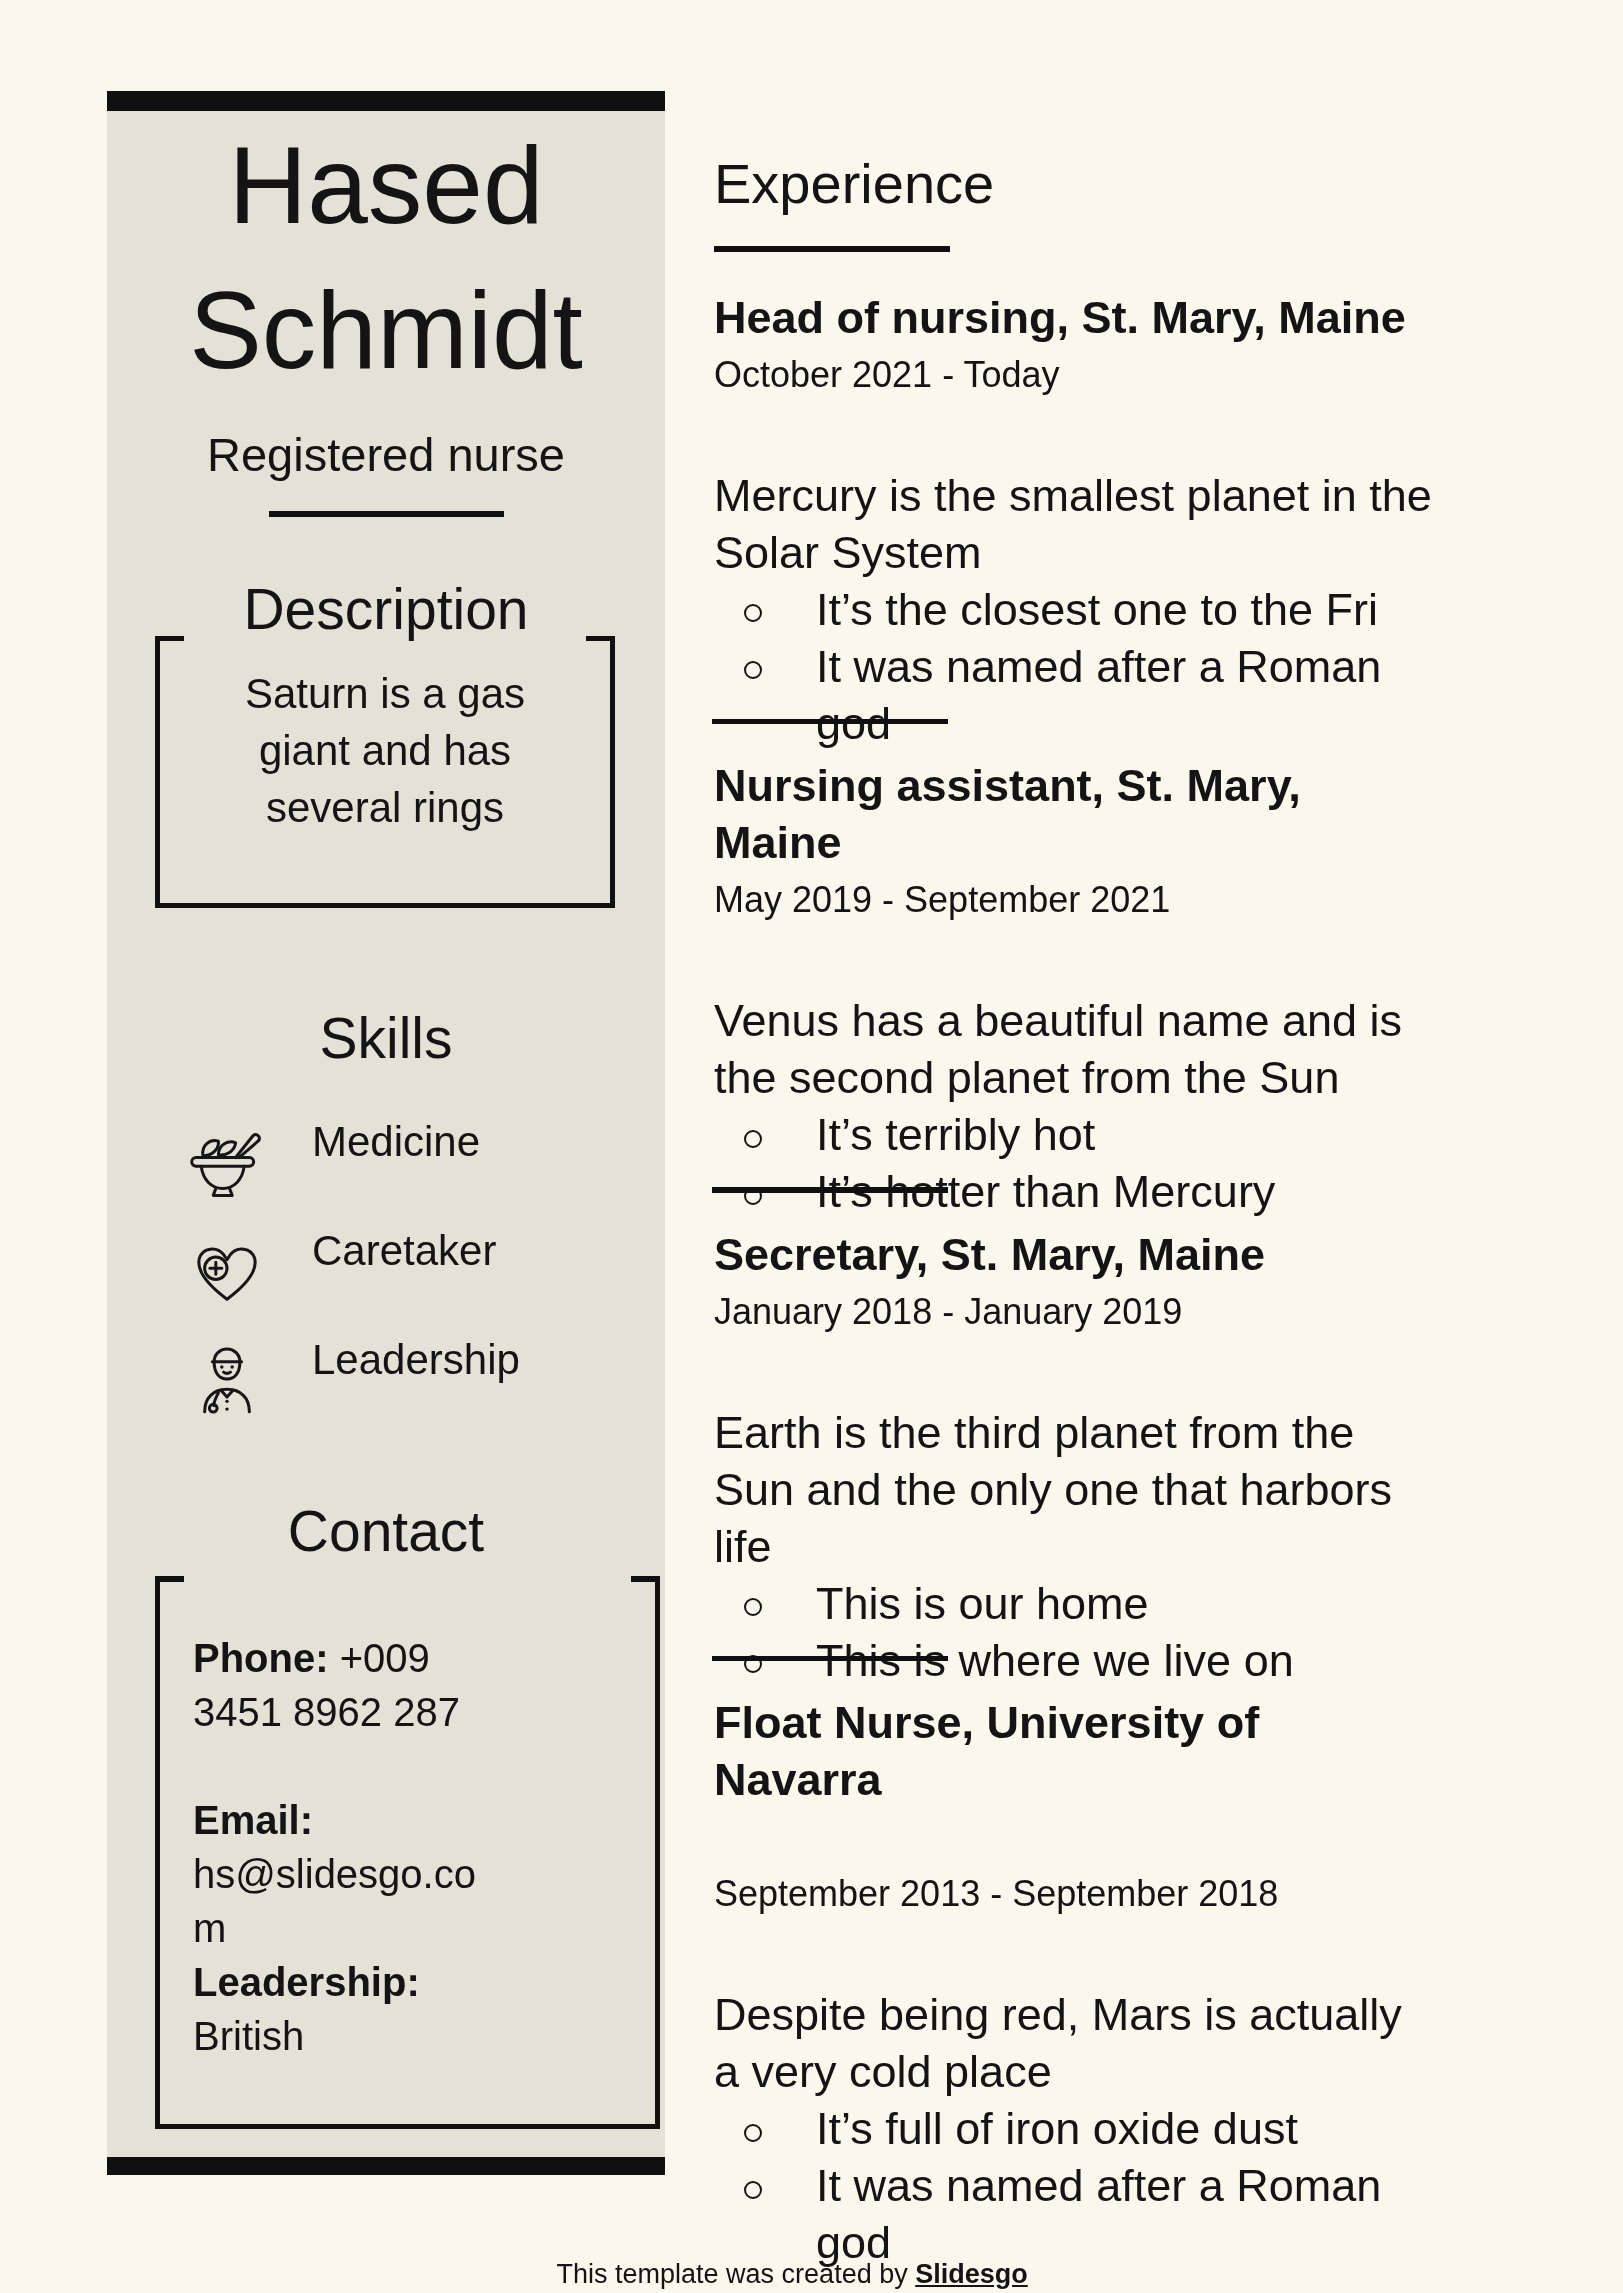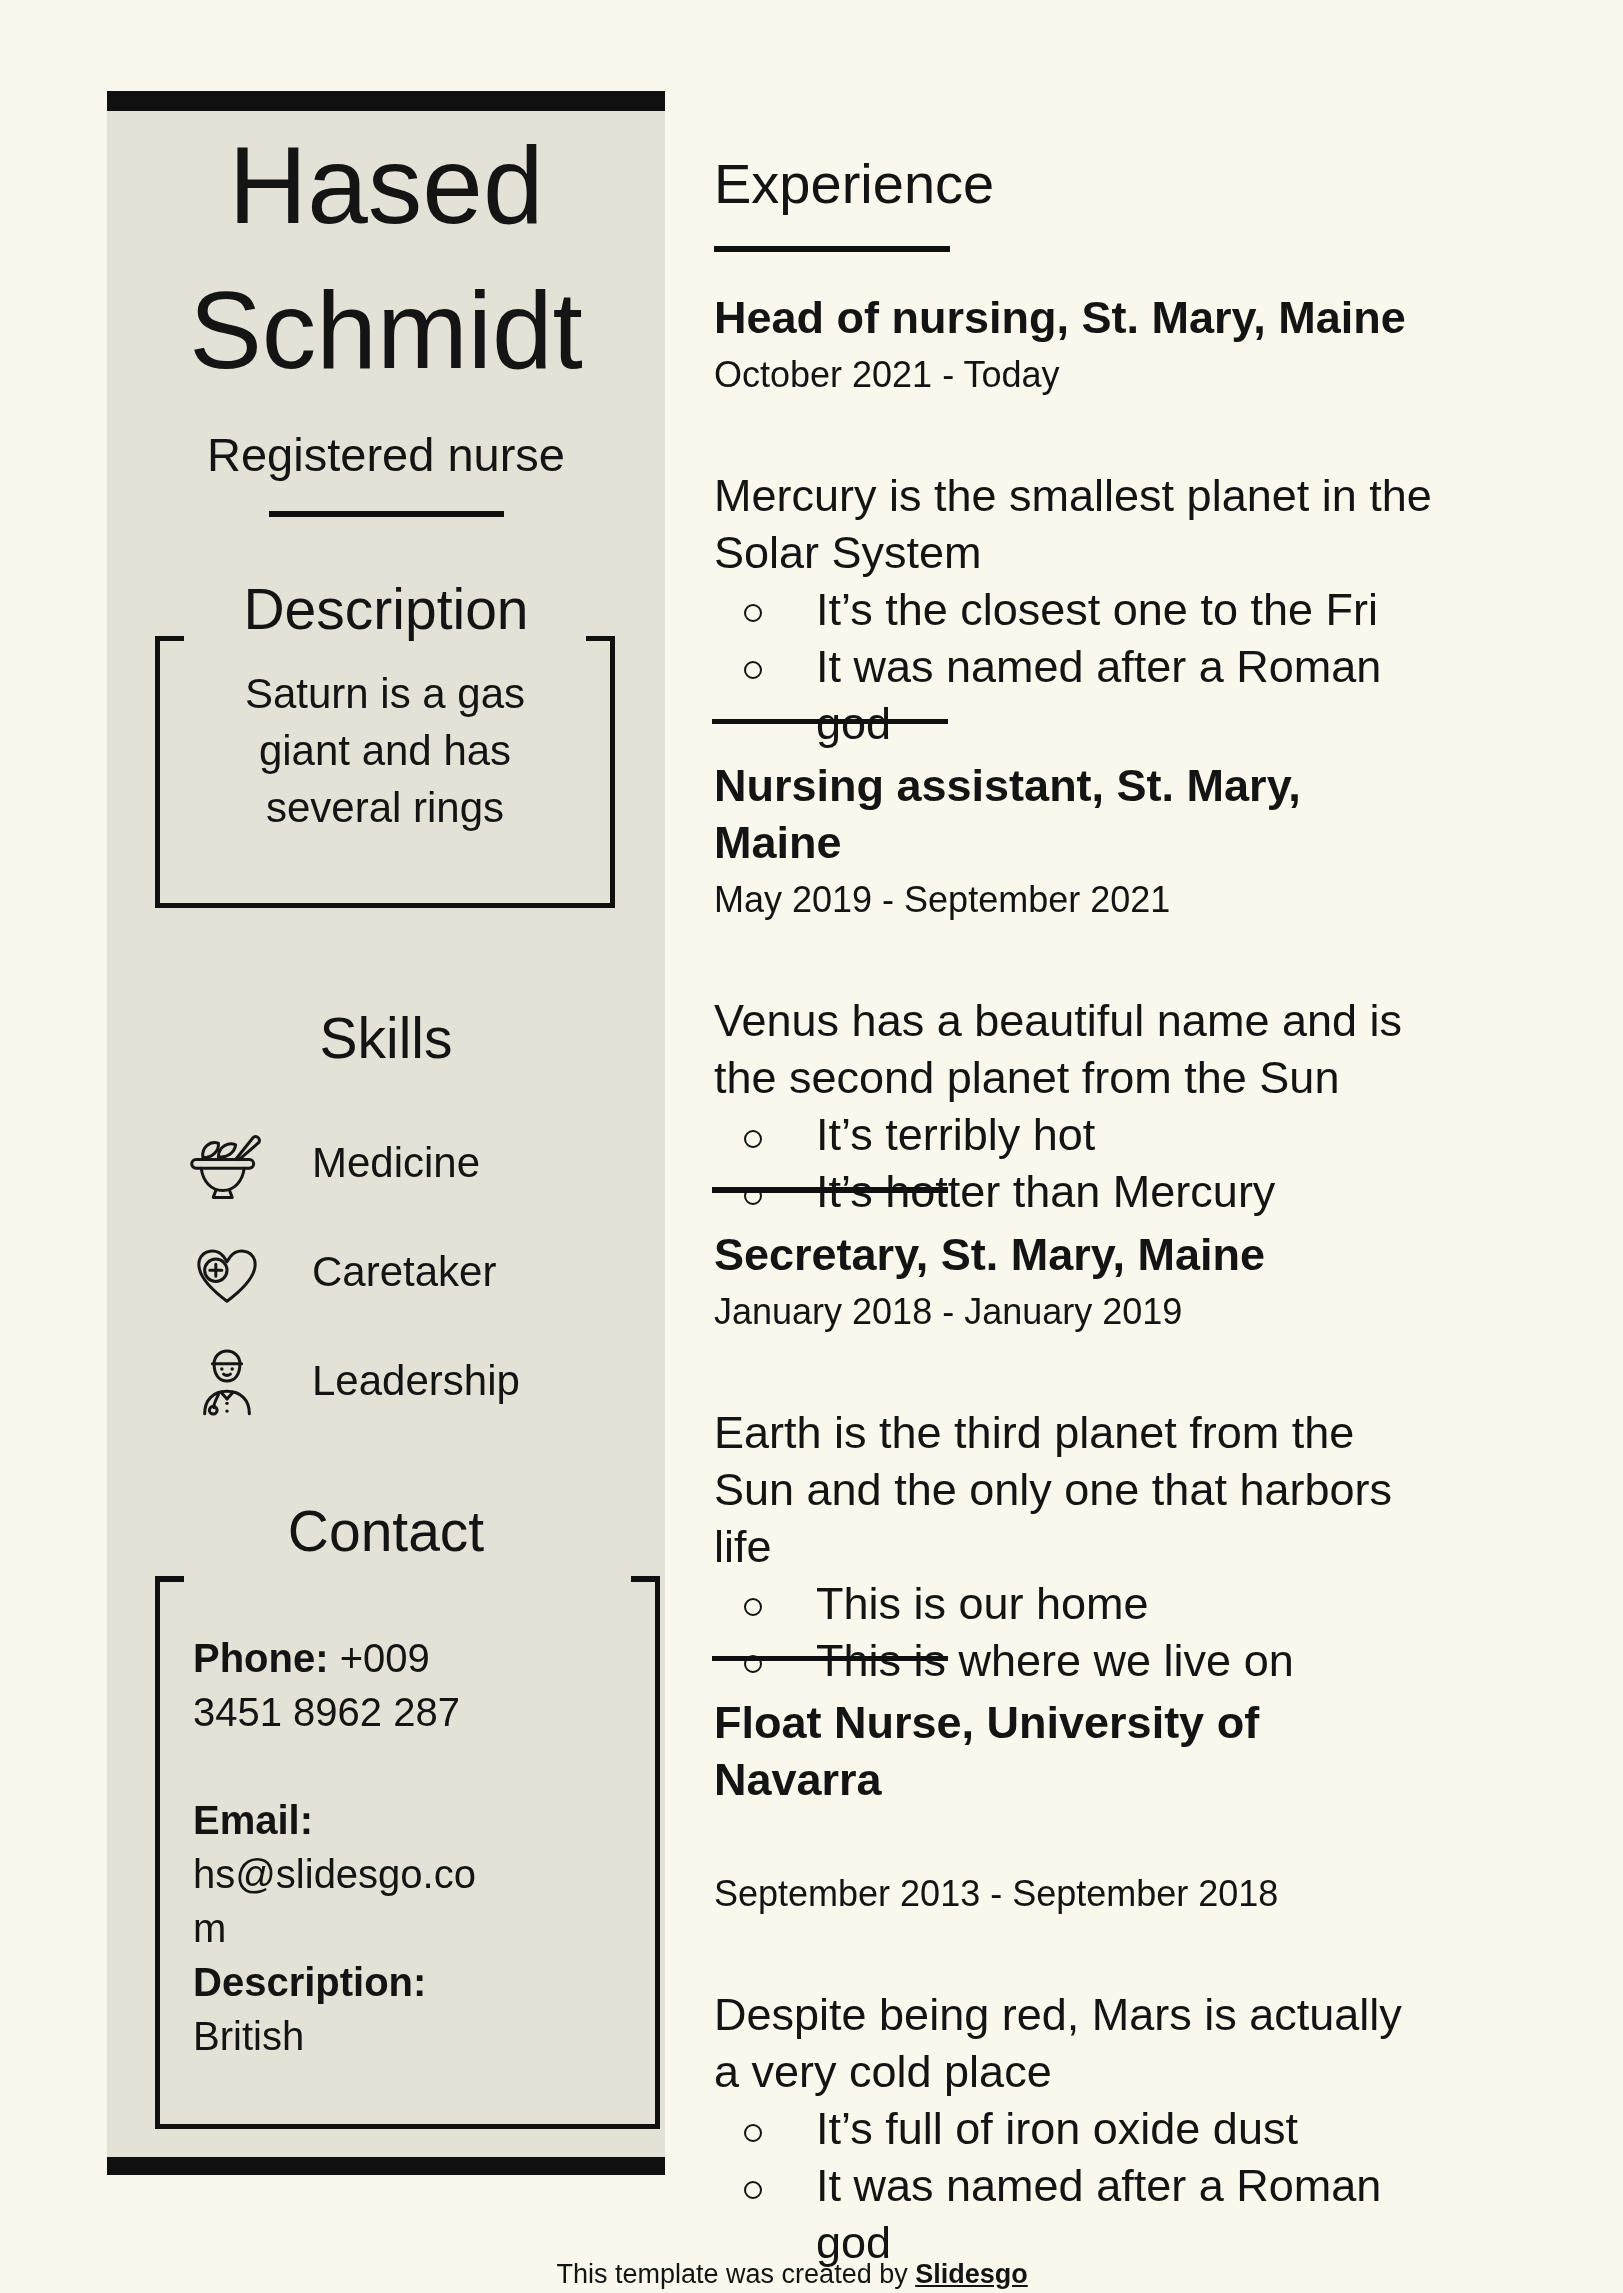--- a/index.html
+++ b/index.html
@@ -32,21 +32,21 @@
   .bracket-box::before, .bracket-box::after {
     content:""; position:absolute; top:0; width:23.6px; height:5.5px; background:#101010;
   }
   .bracket-box::before { left:0; }
   .bracket-box::after  { right:0; }
   .desc-box { margin-top:-19px; height:267px; }
   .desc-box .inner { padding-top:29px; }
   .side-line { font-size:42px; line-height:57px; white-space:pre; }
   
   .skills-list { margin-top:50px; text-align:left; }
-  .skill-row { display:flex; align-items:center; height:91px; margin:0 0 18px 77px; }
+  .skill-row { display:flex; height:91px; margin:0 0 18px 77px; }
   .skill-row + .skill-row { margin-top:0; }
   .skill-icon { width:86px; height:86px; flex:0 0 auto; }
   .skill-icon svg { width:86px; height:86px; display:block; }
   .icon-stroke { fill:none; stroke:#161616; stroke-width:3.5; stroke-linecap:round; stroke-linejoin:round; }
   .icon-dot { fill:#161616; stroke:none; }
   .skill-label { margin-left:42px; font-size:42px; }
   
   .contact-box { margin-top:-0.9px; height:493px; padding:55px 12px 0 33px; text-align:left; }
   .c-line { font-size:40px; line-height:54px; white-space:pre; }
   .c-blank { height:54px; }
@@ -144,21 +144,21 @@
 
       <h2 class="side-heading contact-heading">Contact</h2>
       <div class="bracket-box contact-box">
         <div>
             <div class="c-line"><b class="c-label">Phone:</b><span class="c-text"> +009</span></div>
             <div class="c-line"><span class="c-text">3451 8962 287</span></div>
             <div class="c-blank"></div>
             <div class="c-line"><b class="c-label">Email:</b></div>
             <div class="c-line"><span class="c-text">hs@slidesgo.co</span></div>
             <div class="c-line"><span class="c-text">m</span></div>
-            <div class="c-line"><b class="c-label">Description:</b></div>
+            <div class="c-line"><b class="c-label">Leadership:</b></div>
             <div class="c-line"><span class="c-text">British</span></div>
           </div>
       </div>
     </div>
     <div class="bar bottom"></div>
   </aside>
 
   <main class="main">
     <h2 class="exp-heading">Experience</h2>
     <div class="rule exp-rule"></div>

